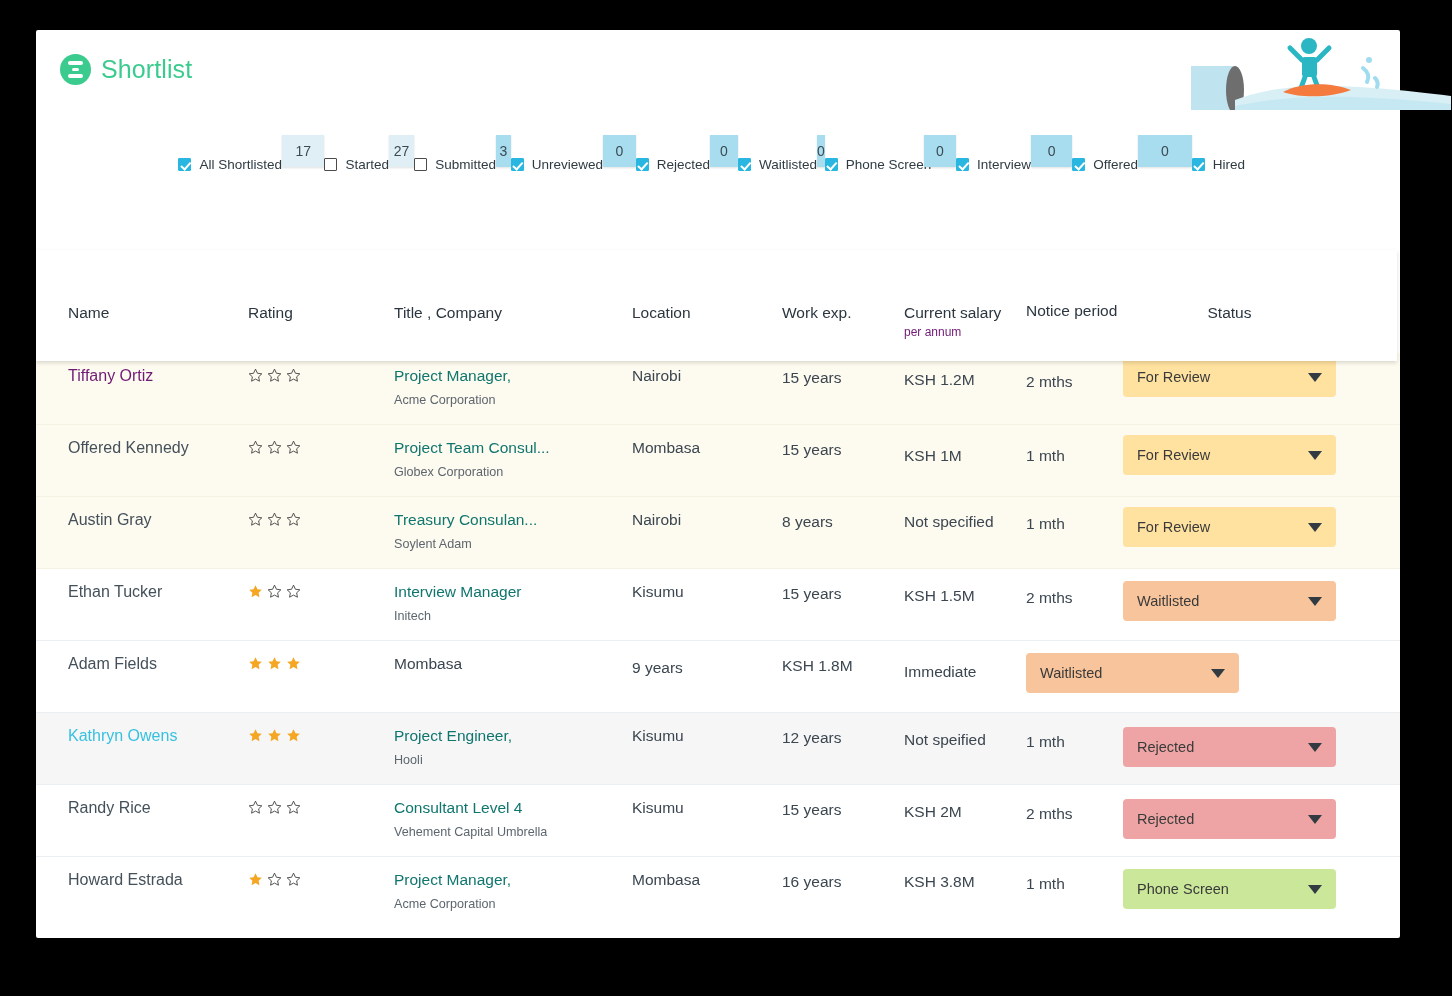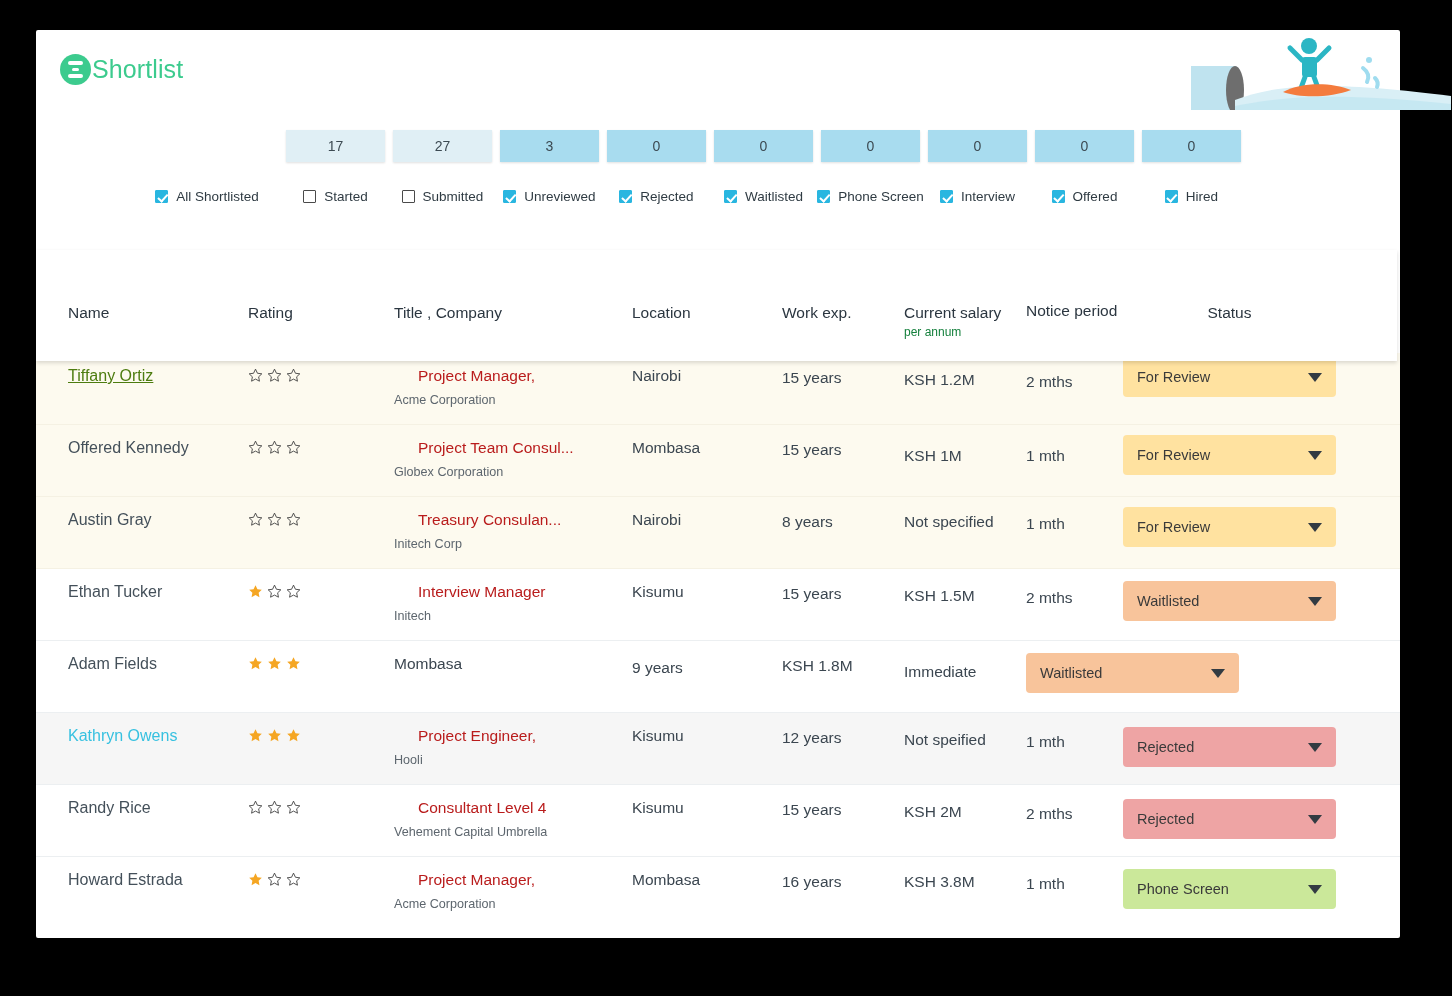--- a/index.html
+++ b/index.html
@@ -13,21 +13,21 @@
     position: absolute;
     left: 36px; top: 30px;
     width: 1364px; height: 908px;
     background: #ffffff;
     border-radius: 2px;
   }
 
   
   .logo-row {
     position: absolute; left: 24px; top: 24px;
-    display: flex; align-items: center; gap: 1px;
+    display: flex; align-items: center; gap: 10px;
   }
   .logo-mark {
     width: 31px; height: 31px; border-radius: 50%;
     background: #3ccb8e;
     display: flex; flex-direction: column;
     align-items: center; justify-content: center; gap: 3px;
   }
   .logo-mark i { display:block; background:#ffffff; border-radius:2px; }
   .logo-mark i.b1 { width: 15px; height: 3.4px; }
   .logo-mark i.b2 { width: 7px;  height: 3.4px; }
@@ -40,21 +40,21 @@
   .filters {
     position: absolute; left: 0; top: 100px; width: 100%;
     height: 112px;
   }
   .filter-list {
     position: absolute; left: 96px; top: 0;
     display: flex; align-items: flex-start;
   }
   .filter {
     width: 107px; margin-right: 0px;
-    display: flex; flex-direction: column; align-items: center;
+    display: flex; flex-direction: row; align-items: center;
   }
   .filter.all { width: 150px; }
   .filter .tile {
     width: 99px; height: 32px;
     display: flex; align-items: center; justify-content: center;
     font-size: 14px; color: #3c4a52;
     box-shadow: 0 1px 2px rgba(0,0,0,.12);
   }
   .filter.all .tile { visibility: hidden; }
   .filter.off .tile { background: #e0eff5; }
@@ -90,21 +90,21 @@
     box-shadow: 0 2px 4px rgba(0,0,0,.14);
     z-index: 3;
   }
   .row-grid {
     display: grid;
     grid-template-columns: 32px 180px 146px 238px 150px 122px 122px 97px 215px;
     align-items: start;
   }
   .thead-card .row-grid { padding-top: 54px; }
   .th { font-size: 15.5px; color: #2b3640; }
-  .th .sub { display:block; font-size: 12px; color: #15803d; margin-top: 3px; }
+  .th .sub { display:block; font-size: 12px; color: #701a75; margin-top: 3px; }
   .th.notice { line-height: 1.35; margin-top: -3px; }
   .th.status { text-align: center; width: 213px; }
 
   
   .tbody {
     position: absolute; left: 0; top: 323px;
     width: 1364px; height: 575px;
     background: #ffffff;
     overflow: hidden;
   }
@@ -113,23 +113,23 @@
     height: 72px;
     border-bottom: 1px solid #eceff1;
   }
   .trow.cream { background: #fdfaef; border-bottom-color: #f5f1e3; }
   .trow.grey  { background: #f6f6f6; }
   .trow.white { background: #ffffff; }
   .trow .row-grid { padding-top: 14px; }
 
   .cell { font-size: 15.5px; color: #3b4650; }
   .c-name { font-size: 16px; color: #44505a; }
-  .c-name.strong { color: #4d7c0f; text-decoration: underline; }
+  .c-name.strong { color: #701a75; }
   .c-name.link { color: #37c1e0; }
-  .c-title { font-size: 15.5px; color: #b91c1c; line-height: 1.15; margin-left: 24px; }
+  .c-title { font-size: 15.5px; color: #0f766e; line-height: 1.15; }
   .c-company { font-size: 12.6px; color: #5d666e; margin-top: 8px; }
   .stars { display: flex; gap: 4px; margin-top: 1px; }
   .star { width: 15px; height: 15px; display: block; }
 
   .nudge-2 { margin-top: 2px; }
   .nudge-4 { margin-top: 4px; }
   .nudge-6 { margin-top: 6px; }
   .nudge-8 { margin-top: 8px; }
 
   
@@ -360,21 +360,21 @@
             </svg>
             <svg class="star" viewBox="0 0 24 24">
               <path d="M12 1.8l3.1 6.6 7 .9-5.1 4.8 1.3 7L12 17.7 5.7 21.1l1.3-7L1.9 9.3l7-.9z" fill="none" stroke="#3d3d3d" stroke-width="1.4"></path>
             </svg>
             <svg class="star" viewBox="0 0 24 24">
               <path d="M12 1.8l3.1 6.6 7 .9-5.1 4.8 1.3 7L12 17.7 5.7 21.1l1.3-7L1.9 9.3l7-.9z" fill="none" stroke="#3d3d3d" stroke-width="1.4"></path>
             </svg>
           </div>
           <div>
             <div class="c-title">Treasury Consulan...</div>
-            <div class="c-company">Initech Corp</div>
+            <div class="c-company">Soylent Adam</div>
           </div>
           <div class="cell">Nairobi</div>
           <div class="cell nudge-2">8 years</div>
           <div class="cell nudge-2">Not specified</div>
           <div class="cell nudge-4">1 mth</div>
           <div class="c-status" style="margin-top:-4px">
             <div class="status-select st-review">
               <span>For Review</span>
               <span class="caret"></span>
             </div>

